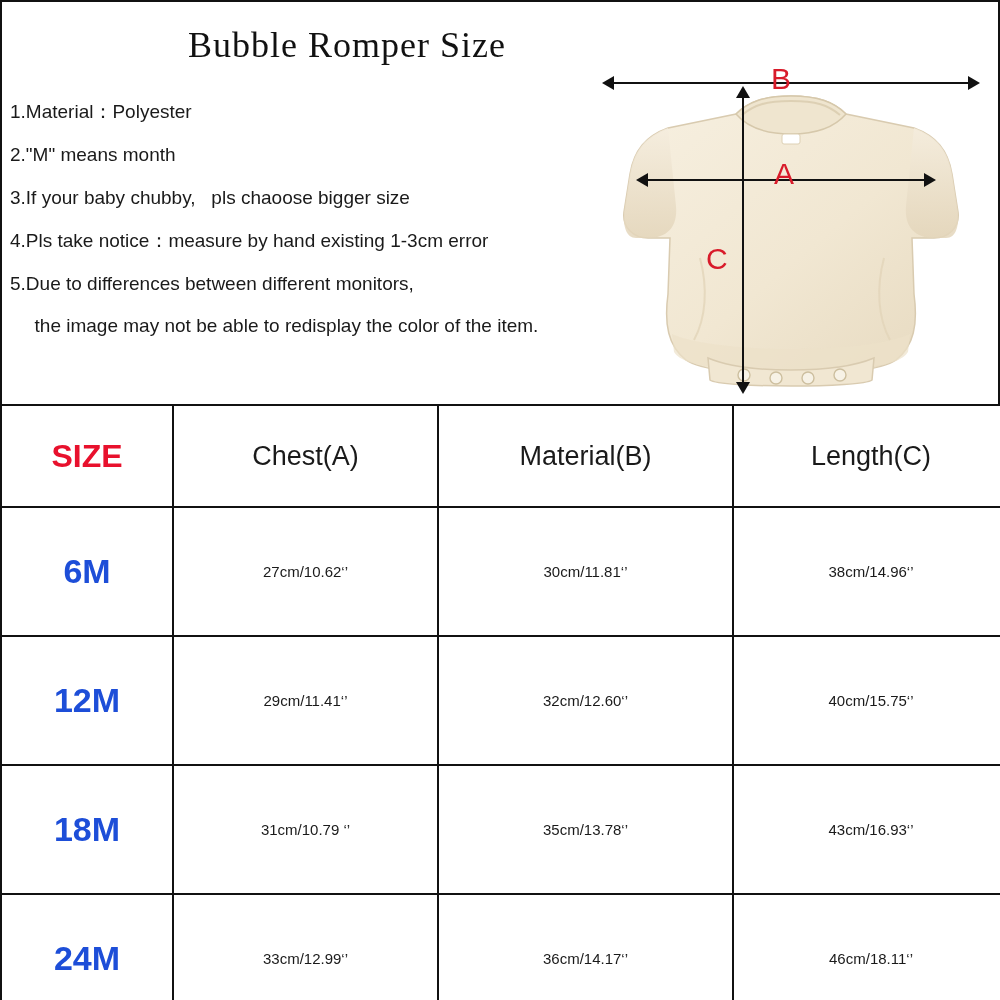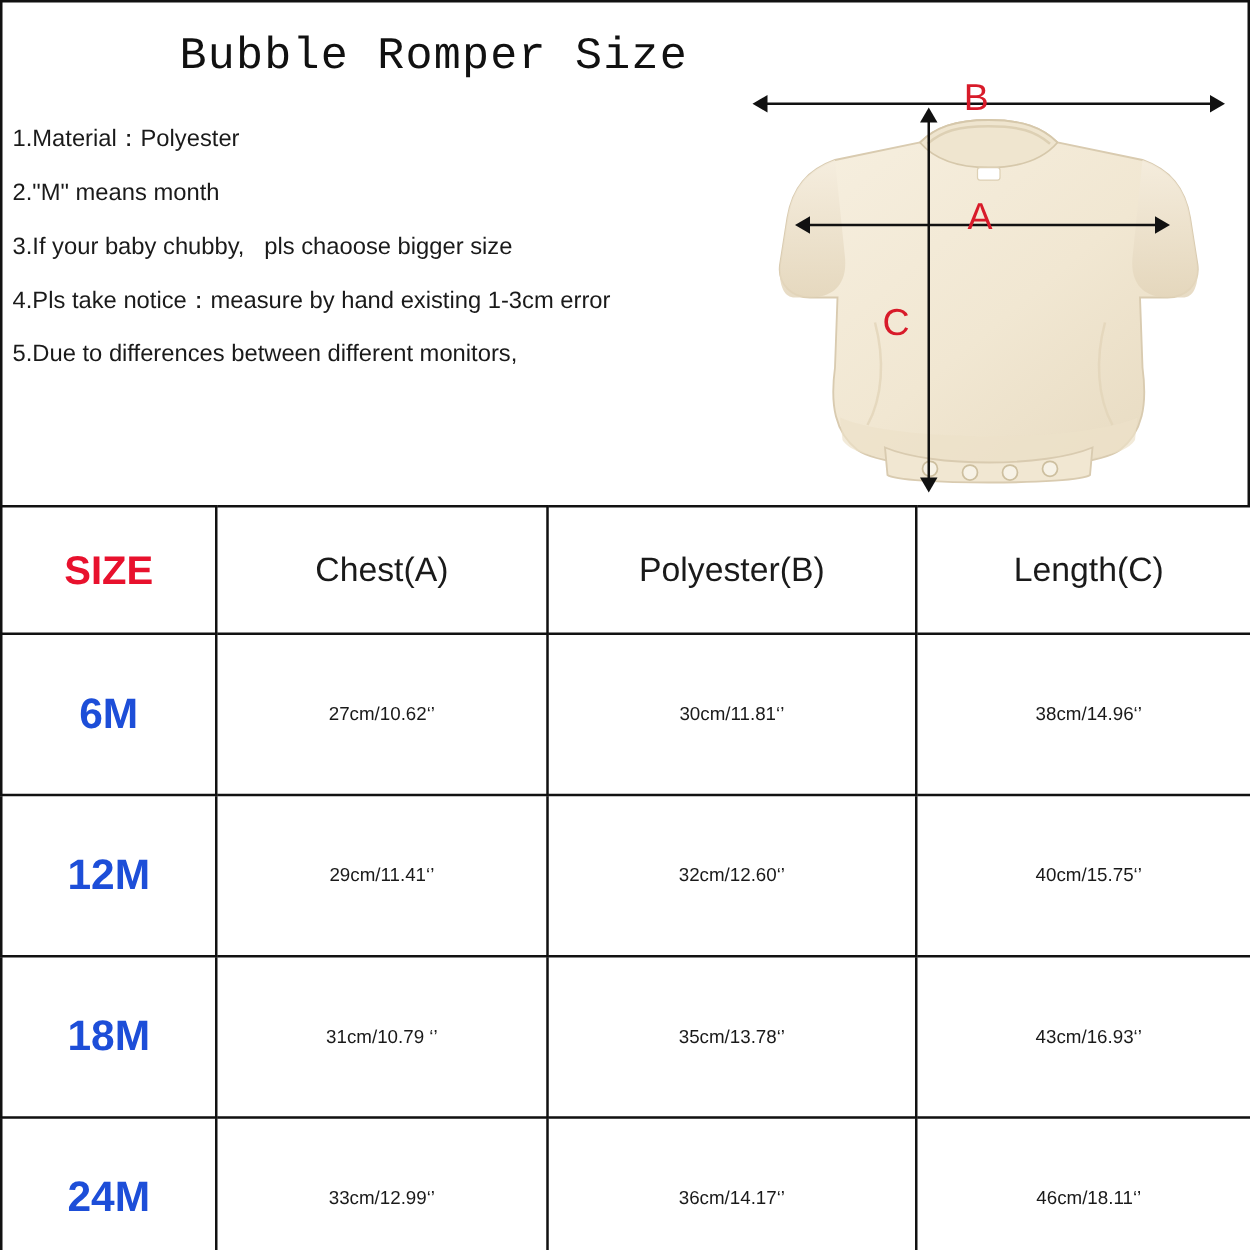--- a/index.html
+++ b/index.html
@@ -30,21 +30,21 @@
     border-bottom: none;
     box-sizing: border-box;
   }
 
   .title {
     position: absolute;
     top: 22px;
     left: 0;
     width: 690px;
     text-align: center;
-    font-family: Liberation Mono, monospace;
+    font-family: Liberation Serif, serif;
     font-size: 36px;
     letter-spacing: 1px;
     color: #111;
   }
 
   .notes {
     position: absolute;
     top: 100px;
     left: 8px;
     width: 640px;
@@ -163,20 +163,21 @@
   <div class="top-area">
 
     <div class="title">Bubble Romper Size</div>
 
     <div class="notes">
       <div class="note">1.Material：Polyester</div>
       <div class="note">2."M" means month</div>
       <div class="note">3.If your baby chubby,   pls chaoose bigger size</div>
       <div class="note">4.Pls take notice：measure by hand existing 1-3cm error</div>
       <div class="note">5.Due to differences between different monitors,</div>
+      <div class="note indent">  the image may not be able to redisplay the color of the item.</div>
     </div>
 
     <div class="garment-wrap">
 
       <svg class="romper" viewBox="0 0 390 310">
         <defs>
           <linearGradient id="fabric" x1="0" y1="0" x2="1" y2="1">
             <stop offset="0%" stop-color="#f7f0e1"></stop>
             <stop offset="55%" stop-color="#f1e7d2"></stop>
             <stop offset="100%" stop-color="#e6d9bf"></stop>
@@ -242,21 +243,21 @@
       <div class="dim-label" style="left:110px; top:180px;">C</div>
 
     </div>
   </div>
 
   <table class="size-table">
     <thead>
       <tr>
         <th class="col-size size-head">SIZE</th>
         <th class="col-a">Chest(A)</th>
-        <th class="col-b">Polyester(B)</th>
+        <th class="col-b">Material(B)</th>
         <th class="col-c">Length(C)</th>
       </tr>
     </thead>
     <tbody>
       <tr>
         <td class="size-cell">6M</td>
         <td>27cm/10.62‘’</td>
         <td>30cm/11.81‘’</td>
         <td>38cm/14.96‘’</td>
       </tr>

